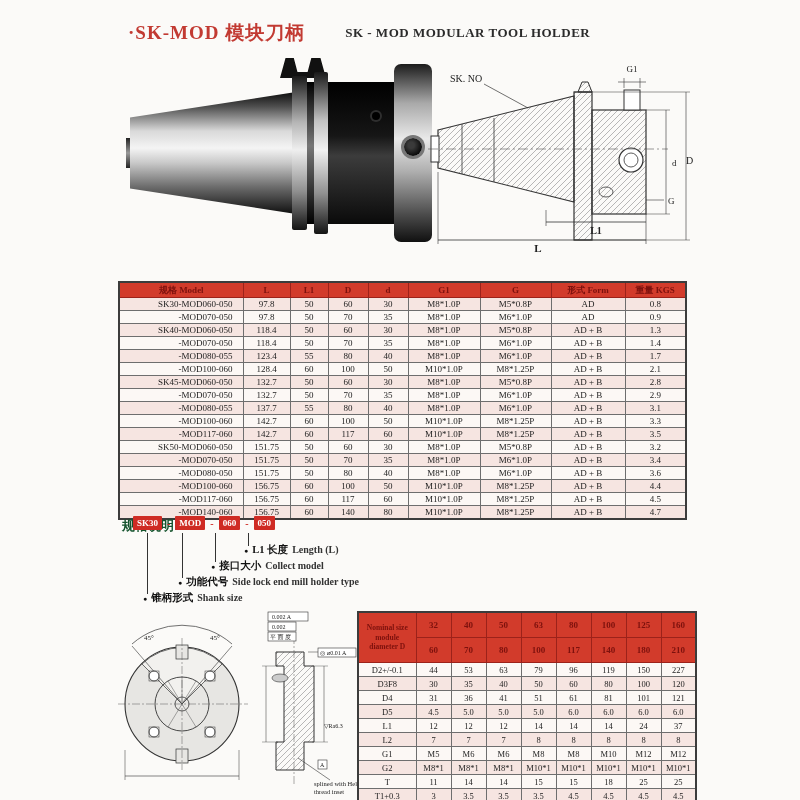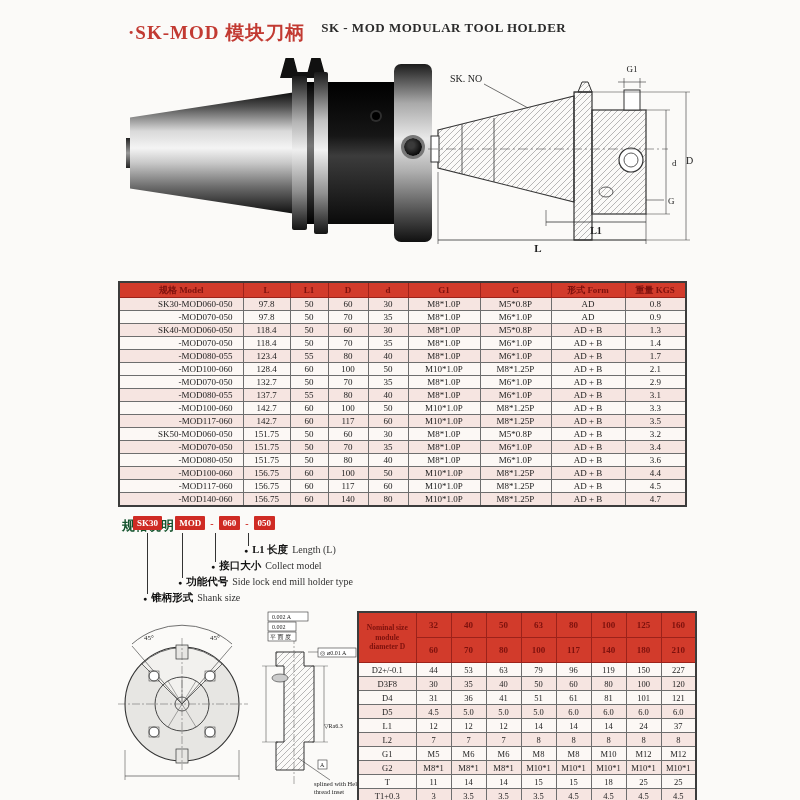--- a/index.html
+++ b/index.html
@@ -1,20 +1,20 @@
 <!DOCTYPE html>
 <html><head>
 <meta charset="utf-8">
 <style>
   html,body{margin:0;padding:0;}
   body{width:800px;height:800px;background:#fbfaf8;font-family:"Liberation Serif",serif;position:relative;overflow:hidden;}
   #page{position:absolute;inset:0;}
 
   
-  .title-row{position:absolute;left:128px;top:20px;display:flex;align-items:flex-start;gap:16px;white-space:nowrap;}
+  .title-row{position:absolute;left:128px;top:20px;display:flex;align-items:center;gap:40px;white-space:nowrap;}
   .title-cn{color:#c23a32;font-weight:bold;font-size:19px;letter-spacing:1px;}
   .title-en{color:#2b2b2b;font-weight:bold;font-size:13px;letter-spacing:.5px;}
 
   
   .photo{position:absolute;left:130px;top:52px;width:302px;height:200px;}
   .cone{position:absolute;left:0;top:40px;width:166px;height:122px;
         clip-path:polygon(0 21%,100% 0,100% 100%,0 79%);
         background:linear-gradient(#0d0d0d 0%,#4f4f4f 12%,#d9d9d9 32%,#f4f4f4 46%,#c9c9c9 58%,#6b6b6b 78%,#101010 100%);}
   .stud{position:absolute;left:-4px;top:86px;width:8px;height:30px;background:linear-gradient(#222,#999,#222);}
   .ringA{position:absolute;left:162px;top:24px;width:15px;height:154px;border-radius:2px;
@@ -61,21 +61,21 @@
 
   
   .spec-heading{position:absolute;left:122px;top:497px;font-size:13px;font-weight:bold;color:#14532d;margin-top:20px;}
   .code-row{position:absolute;left:133px;top:516px;display:flex;align-items:center;gap:5px;}
   .code-box{background:#cf2b24;color:#fff;font-size:9px;font-weight:bold;padding:2px 4px;border-radius:1px;}
   .code-dash{color:#cf2b24;font-weight:bold;font-size:10px;}
   .connector{position:absolute;width:1px;background:#333;}
   .callout{position:absolute;display:flex;align-items:baseline;gap:4px;white-space:nowrap;}
   .callout .bullet{font-size:7px;color:#111;}
   .callout .cn{font-size:10.5px;font-weight:bold;color:#111;}
-  .callout .en{font-size:10px;color:#333;}
+  .callout .en{font-size:10px;color:#333;font-weight:bold;}
 
   
   .drawing1{position:absolute;left:428px;top:60px;}
   .drawing2{position:absolute;left:118px;top:608px;}
   svg text{font-family:"Liberation Serif",serif;fill:#222;}
 </style>
 </head>
 <body>
 
 <div id="page">
@@ -236,20 +236,31 @@
         <tr class="norm">
           <td class="model">-MOD100-060</td>
           <td>128.4</td>
           <td>60</td>
           <td>100</td>
           <td>50</td>
           <td>M10*1.0P</td>
           <td>M8*1.25P</td>
           <td>AD + B</td>
           <td>2.1</td>
+        </tr>
+        <tr class="alt">
+          <td class="model">SK45-MOD060-050</td>
+          <td>132.7</td>
+          <td>50</td>
+          <td>60</td>
+          <td>30</td>
+          <td>M8*1.0P</td>
+          <td>M5*0.8P</td>
+          <td>AD + B</td>
+          <td>2.8</td>
         </tr>
         <tr class="norm">
           <td class="model">-MOD070-050</td>
           <td>132.7</td>
           <td>50</td>
           <td>70</td>
           <td>35</td>
           <td>M8*1.0P</td>
           <td>M6*1.0P</td>
           <td>AD + B</td>

